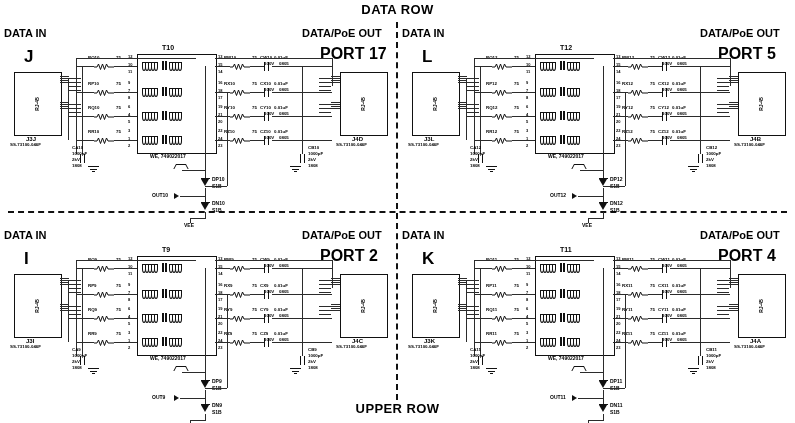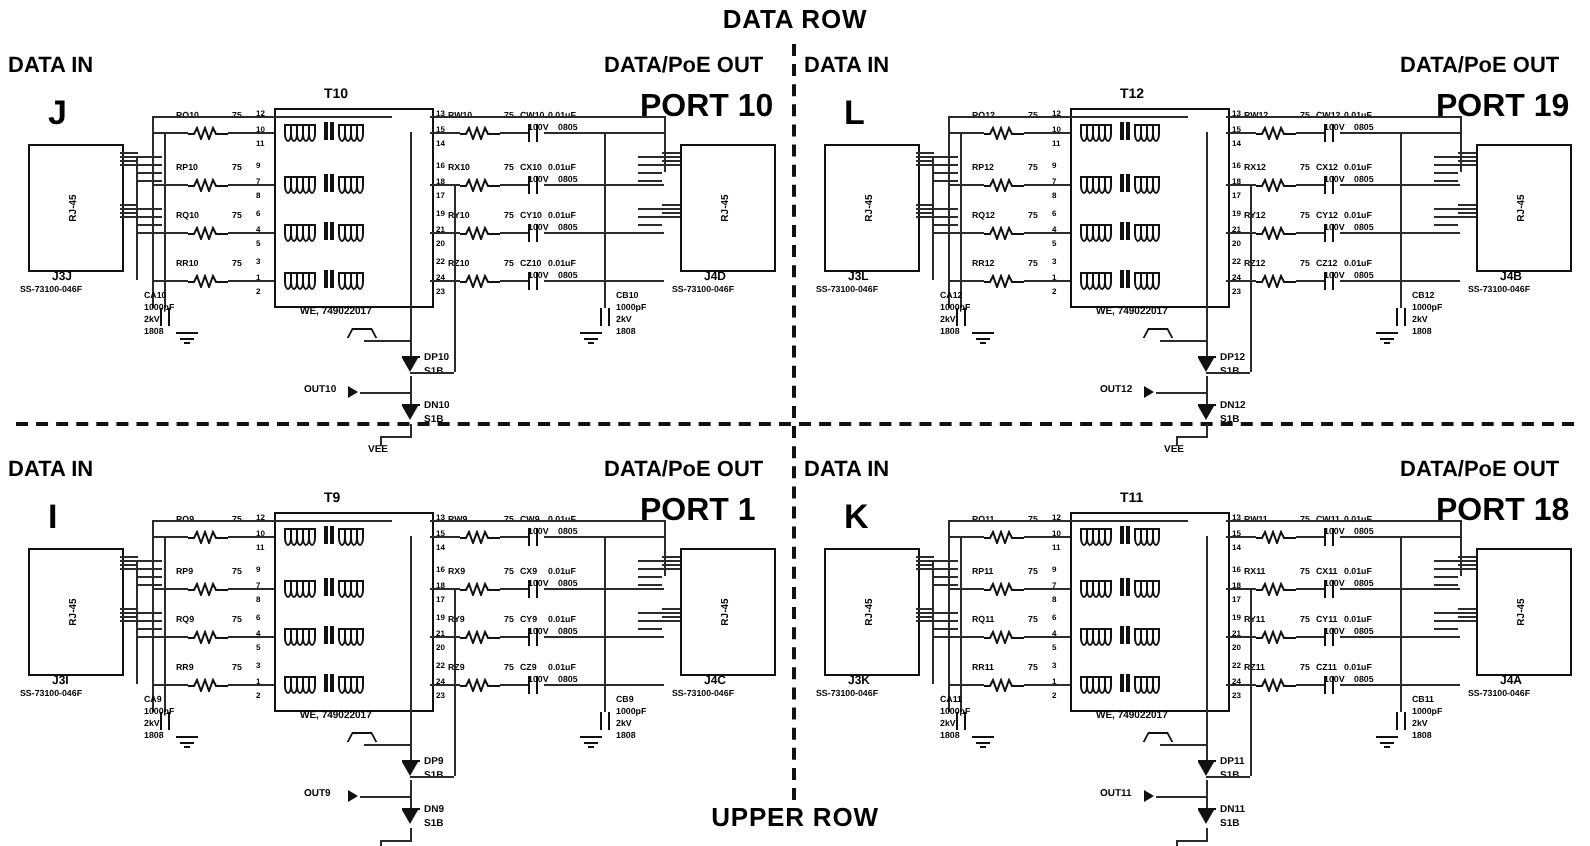--- a/index.html
+++ b/index.html
@@ -86,21 +86,21 @@
 <div class="row-title" id="upper-row-title">DATA ROW</div>
 <div class="row-title" id="lower-row-title">UPPER ROW</div>
 
 <div class="divider-h"></div>
 <div class="divider-v"></div>
 
 <div class="quad" id="quad-port10">
     <div class="lbl hdr" style="left: 2px; top: 4px;">DATA IN</div>
     <div class="lbl hdr" style="left: 300px; top: 4px;">DATA/PoE OUT</div>
     <div class="lbl bigletter" style="left: 22px; top: 24px;">J</div>
-    <div class="lbl portname" style="left: 318px; top: 22px;">PORT 10</div>
+    <div class="lbl portname" style="left: 318px; top: 22px;">PORT 17</div>
     <div class="rj45" style="left: 12px; top: 48px;">
       <span>RJ-45</span>
     </div>
     <div class="lbl ref" style="left: 24px; top: 112px;">J3J</div>
     <div class="lbl tiny" style="left: 8px; top: 119px;">SS-73100-046F</div>
     <div class="pinstack" style="left: 58px; top: 52px; height: 8px;">
       <i style="top: 0px;"></i>
       <i style="top: 2px;"></i>
       <i style="top: 4px;"></i>
       <i style="top: 6px;"></i>
@@ -409,21 +409,21 @@
     <div class="wire wh" style="left: 188px; top: 194px; width: 16px;"></div>
     <div class="wire wv" style="left: 188px; top: 194px; height: 5px;"></div>
     <div class="lbl tiny5" style="left: 182px; top: 199px;">VEE</div>
     <div class="wire wv" style="left: 225px; top: 68px; height: 94px;"></div>
     <div class="wire wh" style="left: 203px; top: 162px; width: 22px;"></div>
   </div>
 <div class="quad" id="quad-port12">
     <div class="lbl hdr" style="left: 2px; top: 4px;">DATA IN</div>
     <div class="lbl hdr" style="left: 300px; top: 4px;">DATA/PoE OUT</div>
     <div class="lbl bigletter" style="left: 22px; top: 24px;">L</div>
-    <div class="lbl portname" style="left: 318px; top: 22px;">PORT 19</div>
+    <div class="lbl portname" style="left: 318px; top: 22px;">PORT 5</div>
     <div class="rj45" style="left: 12px; top: 48px;">
       <span>RJ-45</span>
     </div>
     <div class="lbl ref" style="left: 24px; top: 112px;">J3L</div>
     <div class="lbl tiny" style="left: 8px; top: 119px;">SS-73100-046F</div>
     <div class="pinstack" style="left: 58px; top: 52px; height: 8px;">
       <i style="top: 0px;"></i>
       <i style="top: 2px;"></i>
       <i style="top: 4px;"></i>
       <i style="top: 6px;"></i>
@@ -732,21 +732,21 @@
     <div class="wire wh" style="left: 188px; top: 194px; width: 16px;"></div>
     <div class="wire wv" style="left: 188px; top: 194px; height: 5px;"></div>
     <div class="lbl tiny5" style="left: 182px; top: 199px;">VEE</div>
     <div class="wire wv" style="left: 225px; top: 68px; height: 94px;"></div>
     <div class="wire wh" style="left: 203px; top: 162px; width: 22px;"></div>
   </div>
 <div class="quad" id="quad-port9">
     <div class="lbl hdr" style="left: 2px; top: 4px;">DATA IN</div>
     <div class="lbl hdr" style="left: 300px; top: 4px;">DATA/PoE OUT</div>
     <div class="lbl bigletter" style="left: 22px; top: 24px;">I</div>
-    <div class="lbl portname" style="left: 318px; top: 22px;">PORT 1</div>
+    <div class="lbl portname" style="left: 318px; top: 22px;">PORT 2</div>
     <div class="rj45" style="left: 12px; top: 48px;">
       <span>RJ-45</span>
     </div>
     <div class="lbl ref" style="left: 24px; top: 112px;">J3I</div>
     <div class="lbl tiny" style="left: 8px; top: 119px;">SS-73100-046F</div>
     <div class="pinstack" style="left: 58px; top: 52px; height: 8px;">
       <i style="top: 0px;"></i>
       <i style="top: 2px;"></i>
       <i style="top: 4px;"></i>
       <i style="top: 6px;"></i>
@@ -1054,21 +1054,21 @@
     <div class="wire wv" style="left: 203px; top: 188px; height: 6px;"></div>
     <div class="wire wh" style="left: 188px; top: 194px; width: 16px;"></div>
     <div class="wire wv" style="left: 188px; top: 194px; height: 5px;"></div>
     <div class="wire wv" style="left: 225px; top: 68px; height: 94px;"></div>
     <div class="wire wh" style="left: 203px; top: 162px; width: 22px;"></div>
   </div>
 <div class="quad" id="quad-port11">
     <div class="lbl hdr" style="left: 2px; top: 4px;">DATA IN</div>
     <div class="lbl hdr" style="left: 300px; top: 4px;">DATA/PoE OUT</div>
     <div class="lbl bigletter" style="left: 22px; top: 24px;">K</div>
-    <div class="lbl portname" style="left: 318px; top: 22px;">PORT 18</div>
+    <div class="lbl portname" style="left: 318px; top: 22px;">PORT 4</div>
     <div class="rj45" style="left: 12px; top: 48px;">
       <span>RJ-45</span>
     </div>
     <div class="lbl ref" style="left: 24px; top: 112px;">J3K</div>
     <div class="lbl tiny" style="left: 8px; top: 119px;">SS-73100-046F</div>
     <div class="pinstack" style="left: 58px; top: 52px; height: 8px;">
       <i style="top: 0px;"></i>
       <i style="top: 2px;"></i>
       <i style="top: 4px;"></i>
       <i style="top: 6px;"></i>

